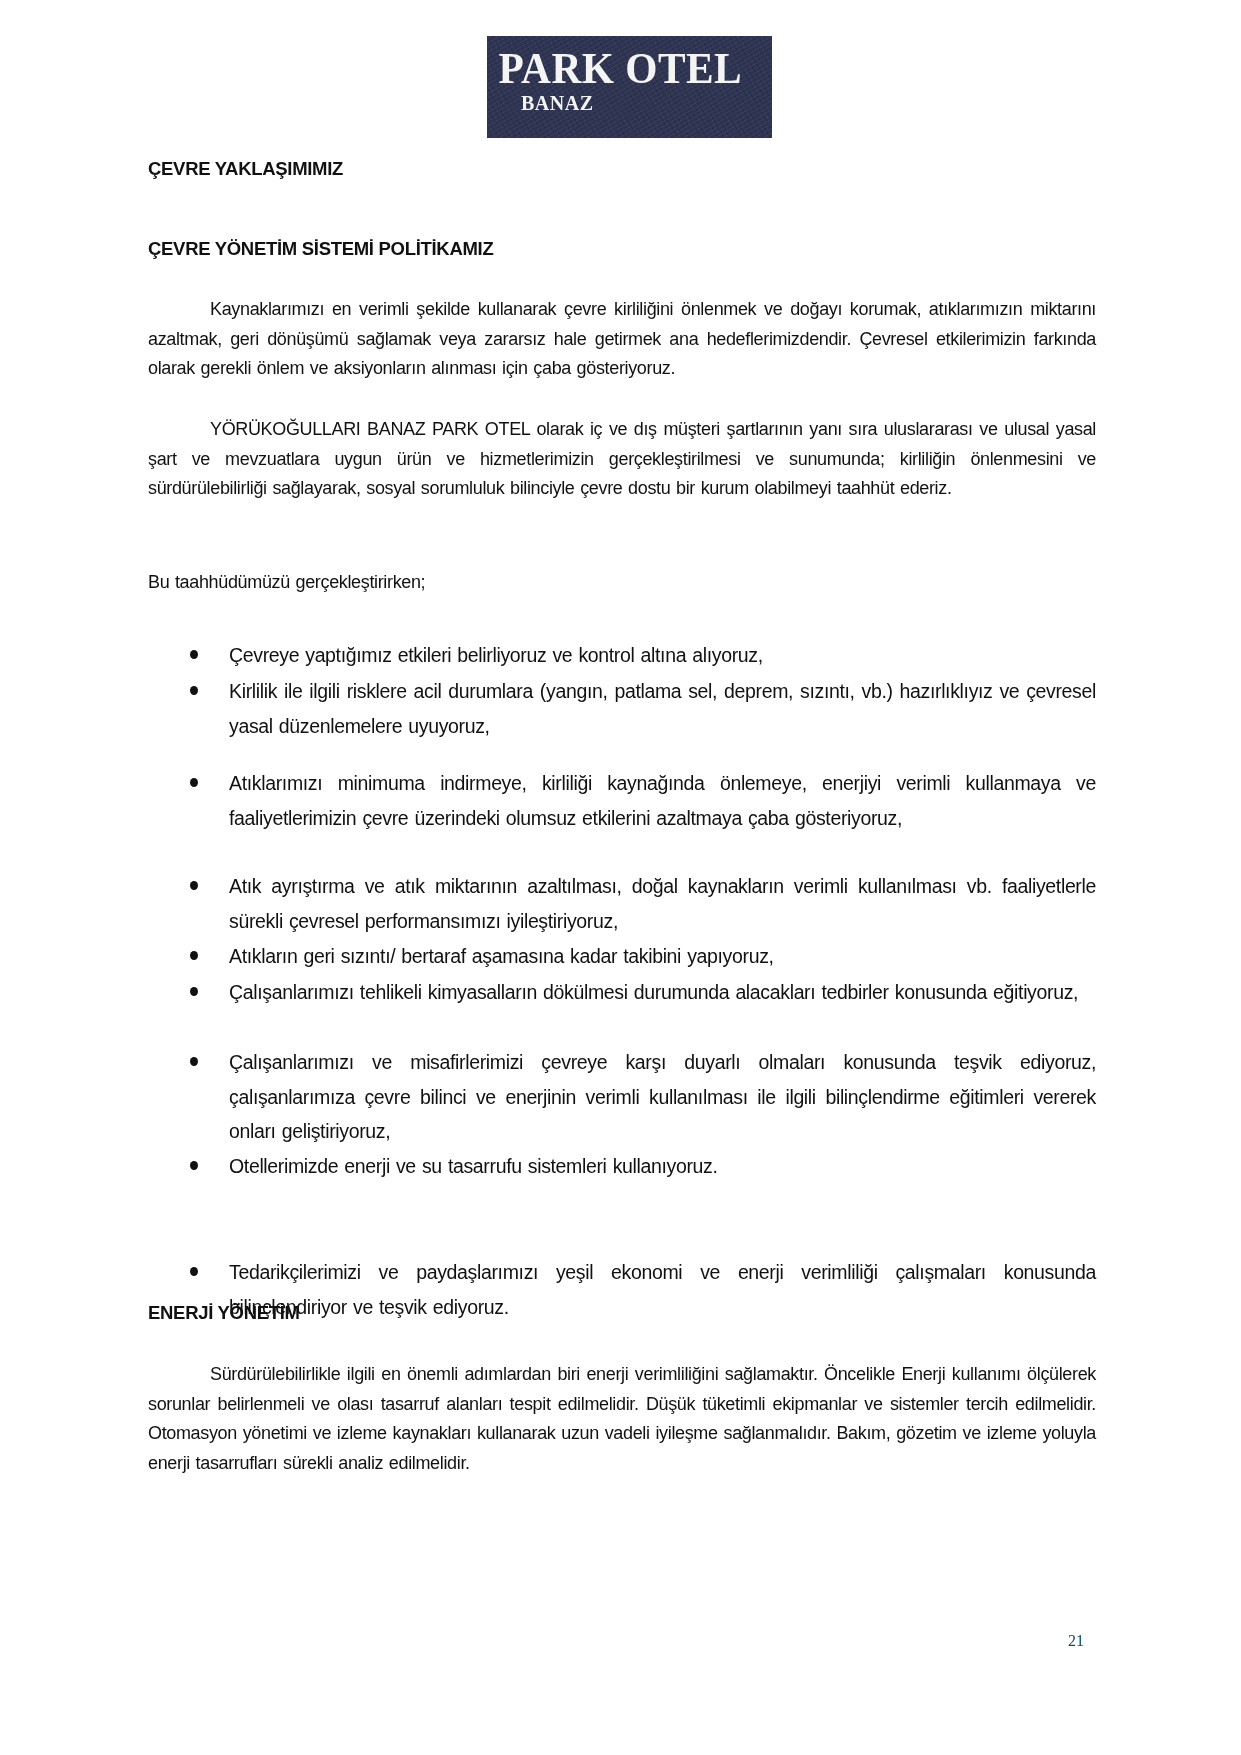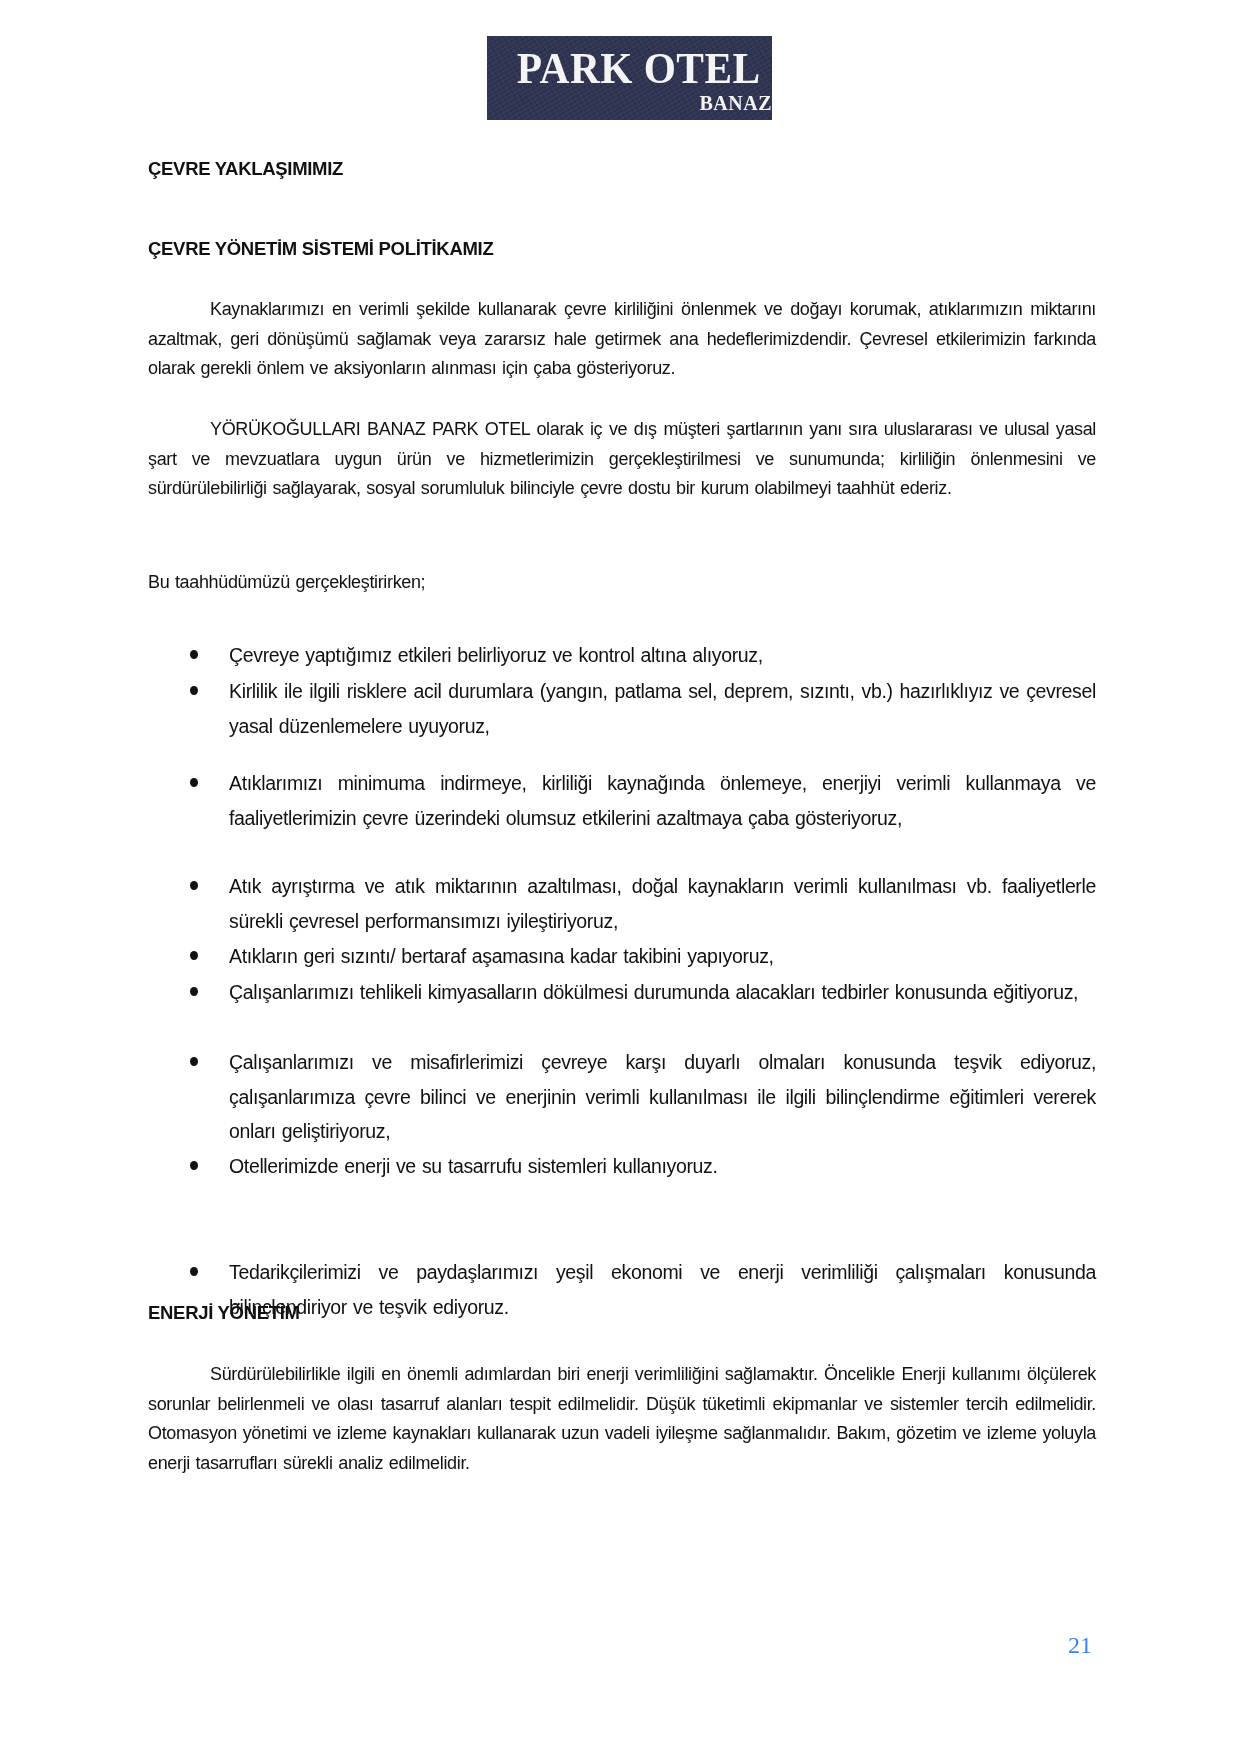--- a/index.html
+++ b/index.html
@@ -13,44 +13,45 @@
       position: relative;
       overflow: hidden;
       font-family: "Liberation Sans", sans-serif;
       color: #111111;
     }
     .logo {
       position: absolute;
       left: 487px;
       top: 36px;
       width: 285px;
-      height: 84px;
+      height: 102px;
       background: #2e3452;
       background-image:
         repeating-linear-gradient(-30deg, rgba(255,255,255,0.05) 0px, rgba(255,255,255,0.05) 1px, transparent 1px, transparent 4px),
         repeating-linear-gradient(60deg, rgba(0,0,0,0.12) 0px, rgba(0,0,0,0.12) 1px, transparent 1px, transparent 5px);
-      text-align: right;
+      text-align: left;
       color: #f4f4f4;
       font-family: "Liberation Serif", serif;
       font-weight: bold;
     }
     .logo .brand {
       display: block;
       font-size: 45px;
       line-height: 48px;
       margin-top: 8px;
       letter-spacing: 0.5px;
       transform: scaleX(0.92);
     }
     .logo .sub {
       display: block;
       font-size: 20px;
       line-height: 22px;
       margin-top: 0px;
       letter-spacing: 0.5px;
+      padding-left: 34px;
     }
     .content {
       position: absolute;
       left: 148px;
       top: 0;
       width: 948px;
     }
     .heading {
       position: absolute;
       left: 0;
@@ -105,22 +106,22 @@
       text-align: justify;
       text-align-last: left;
       letter-spacing: -0.35px;
       word-spacing: 1px;
     }
     .page-number {
       position: absolute;
       left: 1068px;
       top: 1632px;
       font-family: "Liberation Serif", serif;
-      font-size: 24px;
-      color: #3b82f6;
+      font-size: 16px;
+      color: #0c4a6e;
     }
   </style>
 </head>
 <body>
 
 <div class="logo">
   <span class="brand">PARK OTEL</span>
   <span class="sub">BANAZ</span>
 </div>
 

